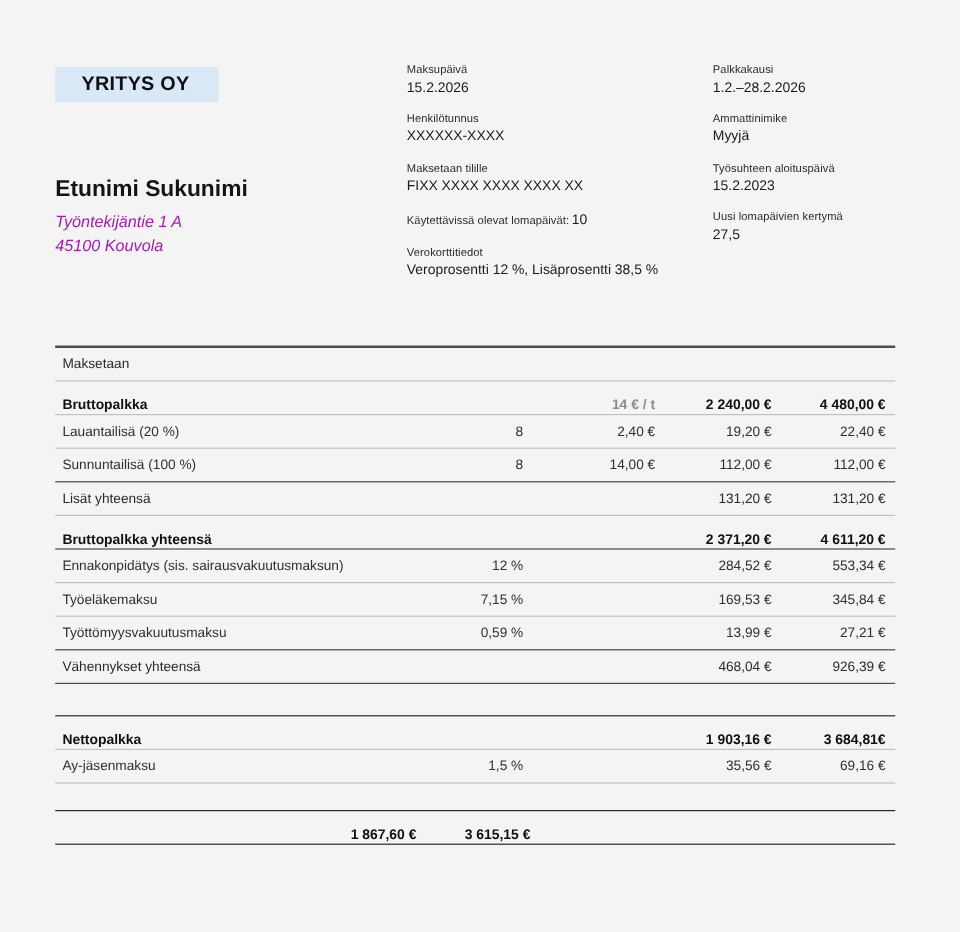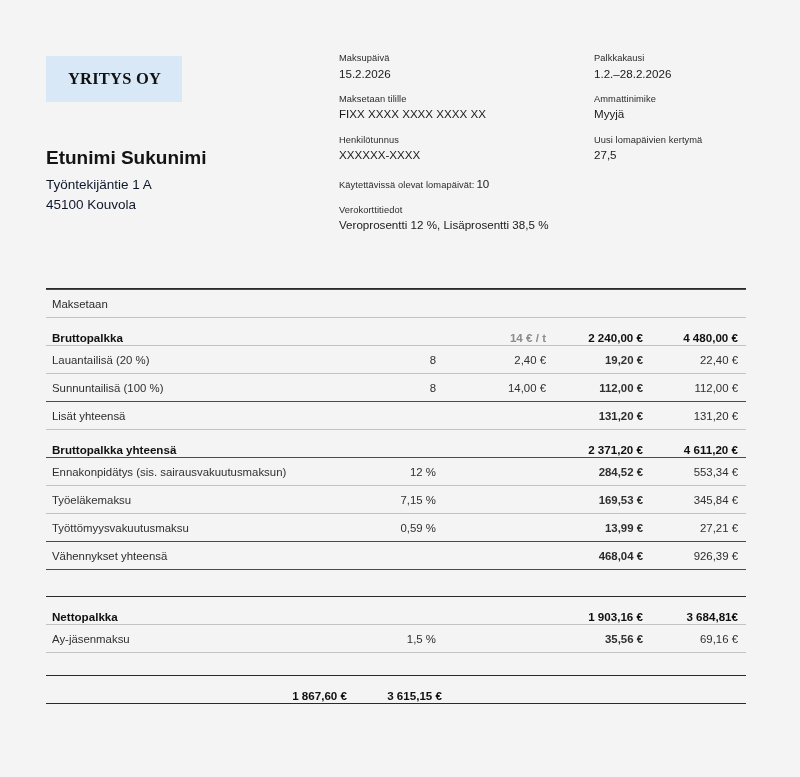--- a/index.html
+++ b/index.html
@@ -29,25 +29,24 @@
     top: 0;
     width: 800px;
     height: 260px;
   }
 
   .logo-box {
     position: absolute;
     left: 46px;
     top: 56px;
     width: 136px;
-    height: 46px;
+    height: 29px;
     background: #d8e8f6;
     display: flex;
     align-items: center;
-    font-family: Liberation Serif, serif;
   }
   .logo-text {
     margin-left: 22px;
     font-size: 16.5px;
     font-weight: bold;
     letter-spacing: 0.2px;
     color: #111111;
   }
 
   .employee {
@@ -58,22 +57,23 @@
   }
   .employee-name {
     font-size: 19px;
     font-weight: bold;
     color: #141414;
     line-height: 1.45;
     margin-bottom: 3px;
   }
   .employee-line {
     font-size: 13.5px;
-    color: #0f172a;
+    color: #a21caf;
     line-height: 1.55;
+    font-style: italic;
   }
 
   .meta-col {
     position: absolute;
     top: 52px;
   }
   .meta-col.mid { left: 339px; width: 250px; }
   .meta-col.right { left: 594px; width: 200px; }
 
   .meta-group { margin-bottom: 11px; }
@@ -112,21 +112,21 @@
     height: 27px;
     padding: 0 4px 0 6px;
     box-sizing: border-box;
   }
   .row.head { height: 25px; }
   .row.empty { height: 22px; }
 
   .c-label { flex: 0 0 296px; text-align: left; }
   .c-qty   { flex: 0 0 88px;  text-align: right; }
   .c-unit  { flex: 0 0 110px; text-align: right; }
-  .c-per   { flex: 0 0 97px;  text-align: right; font-weight: bold; }
+  .c-per   { flex: 0 0 97px;  text-align: right; }
   .c-ytd   { flex: 0 0 95px;  text-align: right; }
 
   .row.head > div {
     font-size: 11.4px;
     font-weight: bold;
     color: #141414;
   }
 
   .row > div {
     font-size: 11.4px;
@@ -162,41 +162,45 @@
       <div class="employee-line">Työntekijäntie 1 A</div>
       <div class="employee-line">45100 Kouvola</div>
     </div>
 
     <div class="meta-col mid" id="meta-middle">
         <div class="meta-group">
           <div class="meta-label">Maksupäivä</div>
           <div class="meta-value">15.2.2026</div>
         </div>
         <div class="meta-group">
+          <div class="meta-label">Henkilötunnus</div>
+          <div class="meta-value">XXXXXX-XXXX</div>
+        </div>
+        <div class="meta-group">
           <div class="meta-label">Maksetaan tilille</div>
           <div class="meta-value">FIXX XXXX XXXX XXXX XX</div>
         </div>
-        <div class="meta-group">
-          <div class="meta-label">Henkilötunnus</div>
-          <div class="meta-value">XXXXXX-XXXX</div>
-        </div>
         <div class="meta-group meta-inline"><div class="meta-label">Käytettävissä olevat lomapäivät:</div><div class="meta-value">10</div></div>
         <div class="meta-group">
           <div class="meta-label">Verokorttitiedot</div>
           <div class="meta-value">Veroprosentti 12 %, Lisäprosentti 38,5 %</div>
         </div>
       </div>
     <div class="meta-col right" id="meta-right">
         <div class="meta-group">
           <div class="meta-label">Palkkakausi</div>
           <div class="meta-value">1.2.–28.2.2026</div>
         </div>
         <div class="meta-group">
           <div class="meta-label">Ammattinimike</div>
           <div class="meta-value">Myyjä</div>
+        </div>
+        <div class="meta-group">
+          <div class="meta-label">Työsuhteen aloituspäivä</div>
+          <div class="meta-value">15.2.2023</div>
         </div>
         <div class="meta-group">
           <div class="meta-label">Uusi lomapäivien kertymä</div>
           <div class="meta-value">27,5</div>
         </div>
       </div>
 
   </div>
 
   <div class="table" id="payslip-table">

